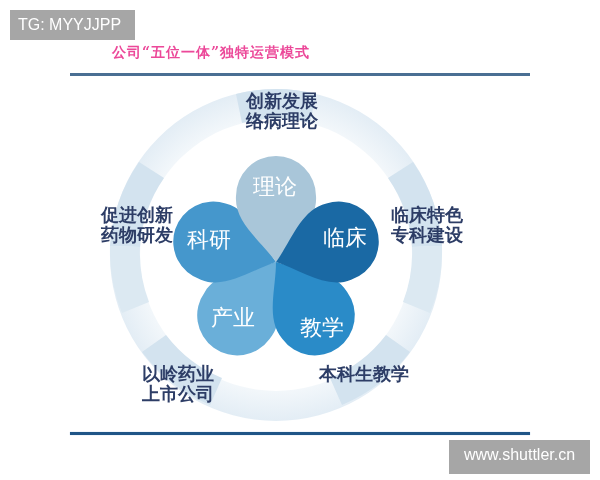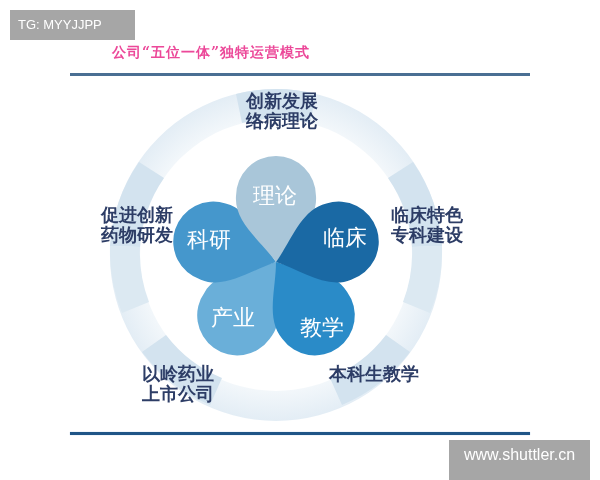--- a/index.html
+++ b/index.html
@@ -1,21 +1,21 @@
 <!DOCTYPE html>
 <html><head>
 <meta charset="utf-8">
 <style>
   html, body { margin:0; padding:0; }
   body { width:600px; height:480px; background:#ffffff; position:relative; overflow:hidden;
          font-family:"DejaVu Sans", sans-serif; }
   .wm-top { position:absolute; left:10px; top:10px; width:125px; height:30px; background:#a6a6a6;
-            color:#ffffff; font-family:"Liberation Sans", sans-serif; font-size:13px; line-height:30px;
+            color:#ffffff; font-family:"Liberation Sans", sans-serif; font-size:16px; line-height:30px;
             padding-left:8px; box-sizing:border-box; }
-  .wm-bottom { position:absolute; left:449px; top:440px; width:141px; height:40px; background:#a6a6a6;
+  .wm-bottom { position:absolute; left:449px; top:440px; width:141px; height:34px; background:#a6a6a6;
                color:#ffffff; font-family:"Liberation Sans", sans-serif; font-size:16px; line-height:30px;
                text-align:center; }
   .title { position:absolute; left:112px; top:44px; font-family:"DejaVu Serif", serif; font-size:14px;
            font-weight:bold; color:#ec4899; letter-spacing:1px; }
   .rule { position:absolute; left:70px; width:460px; height:3px; background:#2c5d8c; }
   .rule.top { top:73px; background:#4a6f93; }
   .rule.bottom { top:432px; background:#1f5587; box-shadow:0 0 1px #6fa7d4; }
   svg.diagram { position:absolute; left:0; top:0; }
   .label { position:absolute; font-size:18px; font-weight:bold; color:#2d3d66; line-height:20px;
            white-space:nowrap; }
@@ -78,35 +78,35 @@
     <g transform="rotate(0 276 262)">
       <path d="M 276 262 C 260 240, 234 222, 236 196 A 40 40 0 1 1 316 196 C 318 222, 292 240, 276 262 Z" fill="#a9c6d9"></path>
     </g>
 
     <g transform="rotate(72 276 262)">
       <path d="M 276 262 C 260 240, 234 222, 236 196 A 40 40 0 1 1 316 196 C 318 222, 292 240, 276 262 Z" fill="#1a69a4"></path>
     </g>
   </g>
 </svg>
 
-<div class="petal-label" style="left:275px;top:187px;margin-top:9px;">理论</div>
+<div class="petal-label" style="left:275px;top:187px;">理论</div>
 <div class="petal-label" style="left:345px;top:238px;">临床</div>
 <div class="petal-label" style="left:322px;top:328px;">教学</div>
 <div class="petal-label" style="left:233px;top:318px;">产业</div>
 <div class="petal-label" style="left:209px;top:240px;">科研</div>
 
 <div class="label" style="left:246px;top:91px;">
   <div>创新发展</div>
   <div>络病理论</div>
 </div>
 <div class="label" style="left:391px;top:205px;">
   <div>临床特色</div>
   <div>专科建设</div>
 </div>
-<div class="label" style="left:329px;top:364px;">
+<div class="label" style="left:319px;top:364px;">
   <div>本科生教学</div>
 </div>
 <div class="label" style="left:142px;top:364px;">
   <div>以岭药业</div>
   <div>上市公司</div>
 </div>
 <div class="label" style="left:101px;top:205px;">
   <div>促进创新</div>
   <div>药物研发</div>
 </div>

